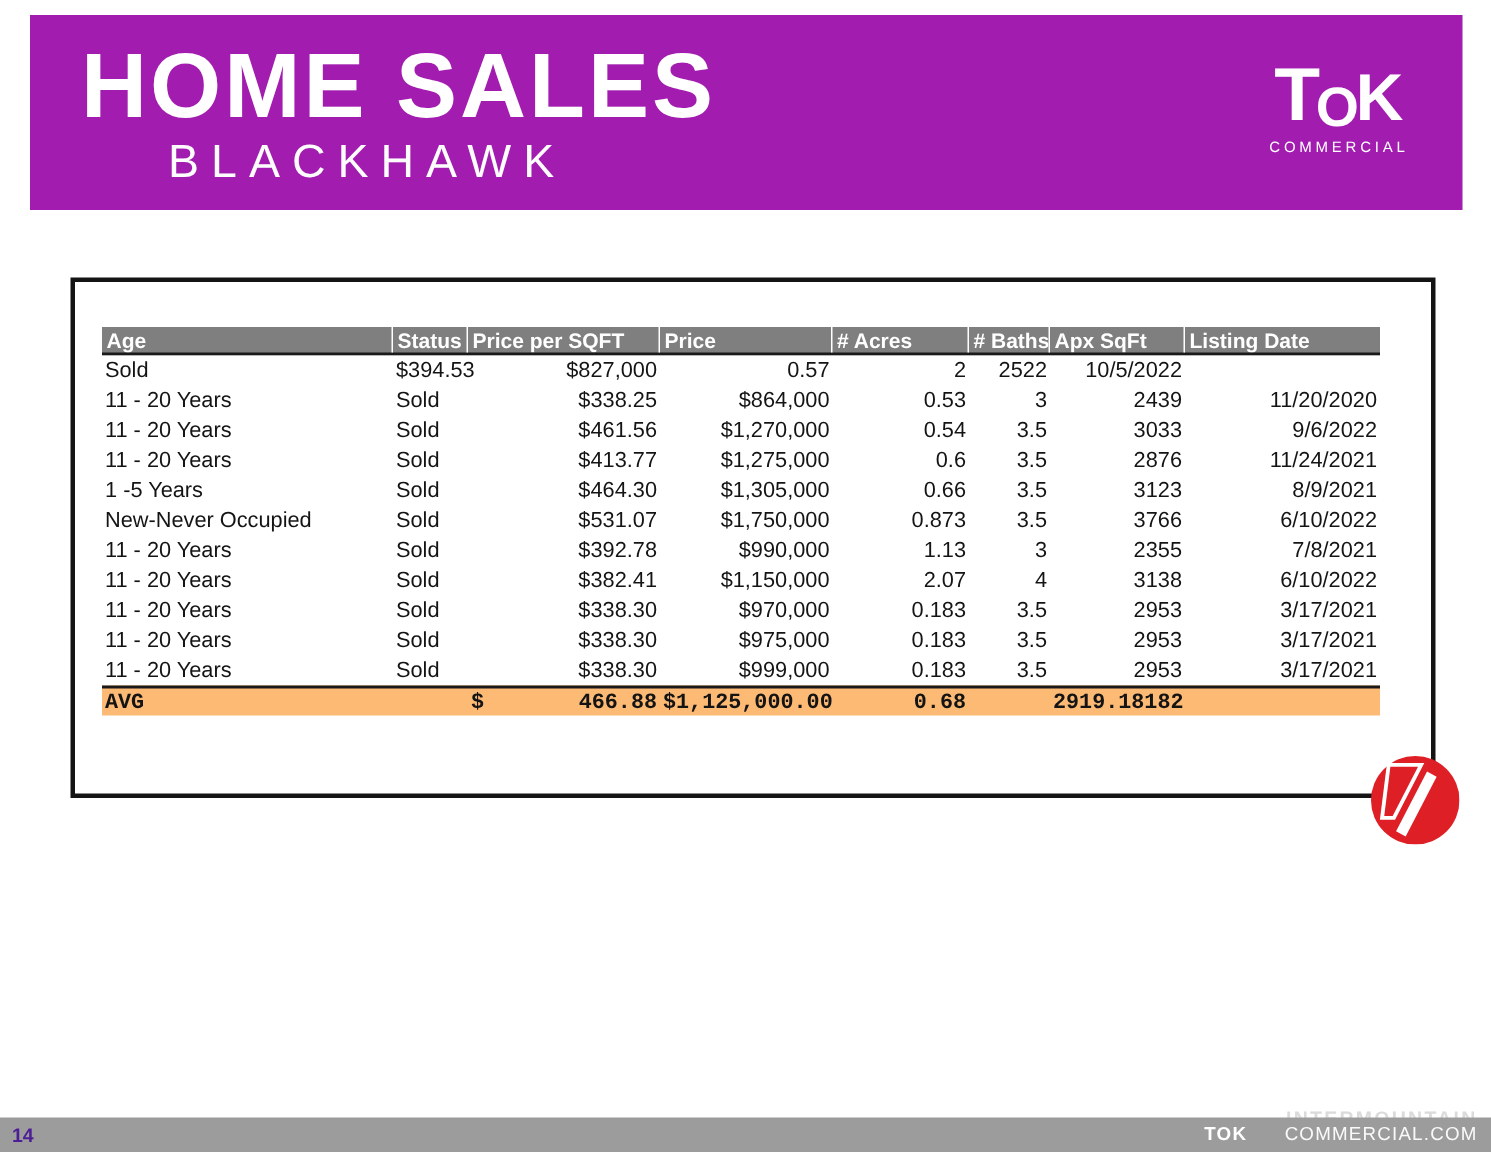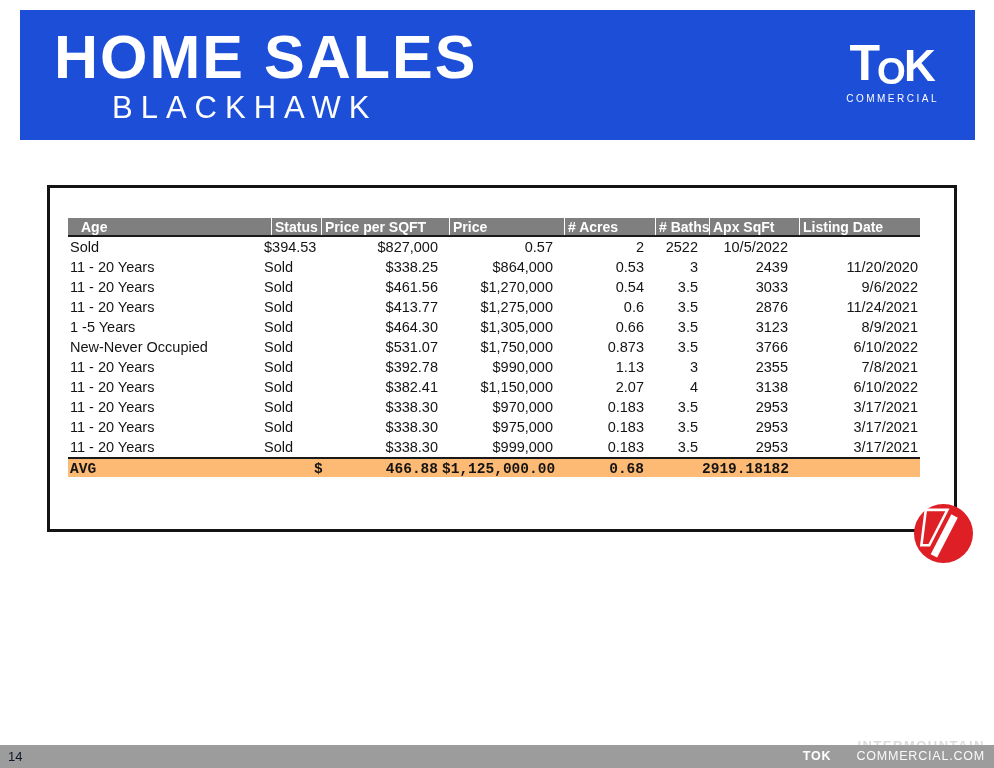--- a/index.html
+++ b/index.html
@@ -2,40 +2,40 @@
 <html><head>
 <meta charset="utf-8">
 <style>
   * { margin:0; padding:0; box-sizing:border-box; }
   html,body { width:994px; height:768px; background:#ffffff; overflow:hidden;
               font-family:"Liberation Sans", sans-serif; }
   .slide { position:relative; width:994px; height:768px; background:#fff; }
 
   
   .band { position:absolute; left:20px; top:10px; width:955px; height:130px;
-          background:#1d4ed8; }
+          background:#a21caf; }
   .band-title { position:absolute; left:34px; top:17px; color:#fff;
                 font-size:61px; font-weight:800; letter-spacing:2px; line-height:1; }
   .band-subtitle { position:absolute; left:92px; top:82px; color:#fdfdfd;
                    font-size:31px; font-weight:400; letter-spacing:8px; line-height:1; }
   .tok-logo { position:absolute; top:28px; right:36px; text-align:center; color:#fff; }
   .tok-row { display:flex; align-items:flex-start; justify-content:center; line-height:1; }
   .tok-t { font-size:50px; font-weight:bold; }
   .tok-o { font-size:37px; font-weight:bold; margin-top:15px; margin-left:-3px; }
   .tok-k { font-size:44px; font-weight:bold; margin-top:6px; margin-left:-2px; }
   .tok-sub { font-size:10px; font-weight:normal; letter-spacing:2.5px; margin-top:3px; }
 
   
   .box { position:absolute; left:47px; top:185px; width:910px; height:347px;
          background:#fff; border:3px solid #141414; }
   .tbl { position:absolute; left:18px; top:30px; width:852px; font-size:14.5px; color:#141414; }
   .grid-row { display:grid;
       grid-template-columns:194px 50px 128px 115px 91px 54px 90px 130px; }
   .tbl-head { background:#7F7F7F; color:#fff; font-weight:bold; font-size:14px;
-              height:19px; line-height:19px; border-bottom:2px solid #1a1a1a;padding-left:10px; }
+              height:19px; line-height:19px; border-bottom:2px solid #1a1a1a; }
   .tbl-head .cell { padding:0 3px; border-right:1px solid #fff; overflow:hidden; white-space:nowrap; }
   .tbl-head .cell:last-child { border-right:none; }
   .data-row { height:20px; line-height:20px; background:#fff; }
   .data-row .cell { padding:0 2px; white-space:nowrap; overflow:visible; }
   .c0,.c1 { text-align:left; }
   .c2,.c3,.c4,.c5,.c6,.c7 { text-align:right; }
   .avg-row { height:20px; line-height:20px; background:#fdba74; font-weight:bold;
              border-top:2.5px solid #1a1a1a;font-family:Liberation Mono, monospace; }
   .avg-row .cell { padding:0 2px; white-space:nowrap; }
   .money-cell { display:flex; justify-content:space-between; }
@@ -43,21 +43,21 @@
   
   .badge { position:absolute; left:914px; top:504px; width:59px; height:59px; }
 
   
   .watermark { position:absolute; right:9px; top:738px; color:#DBDBDB;
                font-size:13px; font-weight:bold; letter-spacing:1.5px; }
 
   
   .footer { position:absolute; left:0; top:745px; width:994px; height:23px;
             background:#9C9C9C; display:flex; align-items:center; }
-  .page-num { color:#0f172a; font-weight:normal; font-size:13px; margin-left:8px; }
+  .page-num { color:#4c1d95; font-weight:bold; font-size:13px; margin-left:8px; }
   .disclaimer { color:#fff; font-weight:bold; font-size:8px; letter-spacing:0.4px;
                 margin-left:10px; }
   .site { position:absolute; right:9px; top:0; height:23px; line-height:23px;
           color:#fff; font-size:12.5px; letter-spacing:0.8px; }
   .site b { font-weight:bold; }
   .site span.rest { font-weight:normal; opacity:0.95;margin-left:25px; }
 </style>
 </head>
 <body>
 

